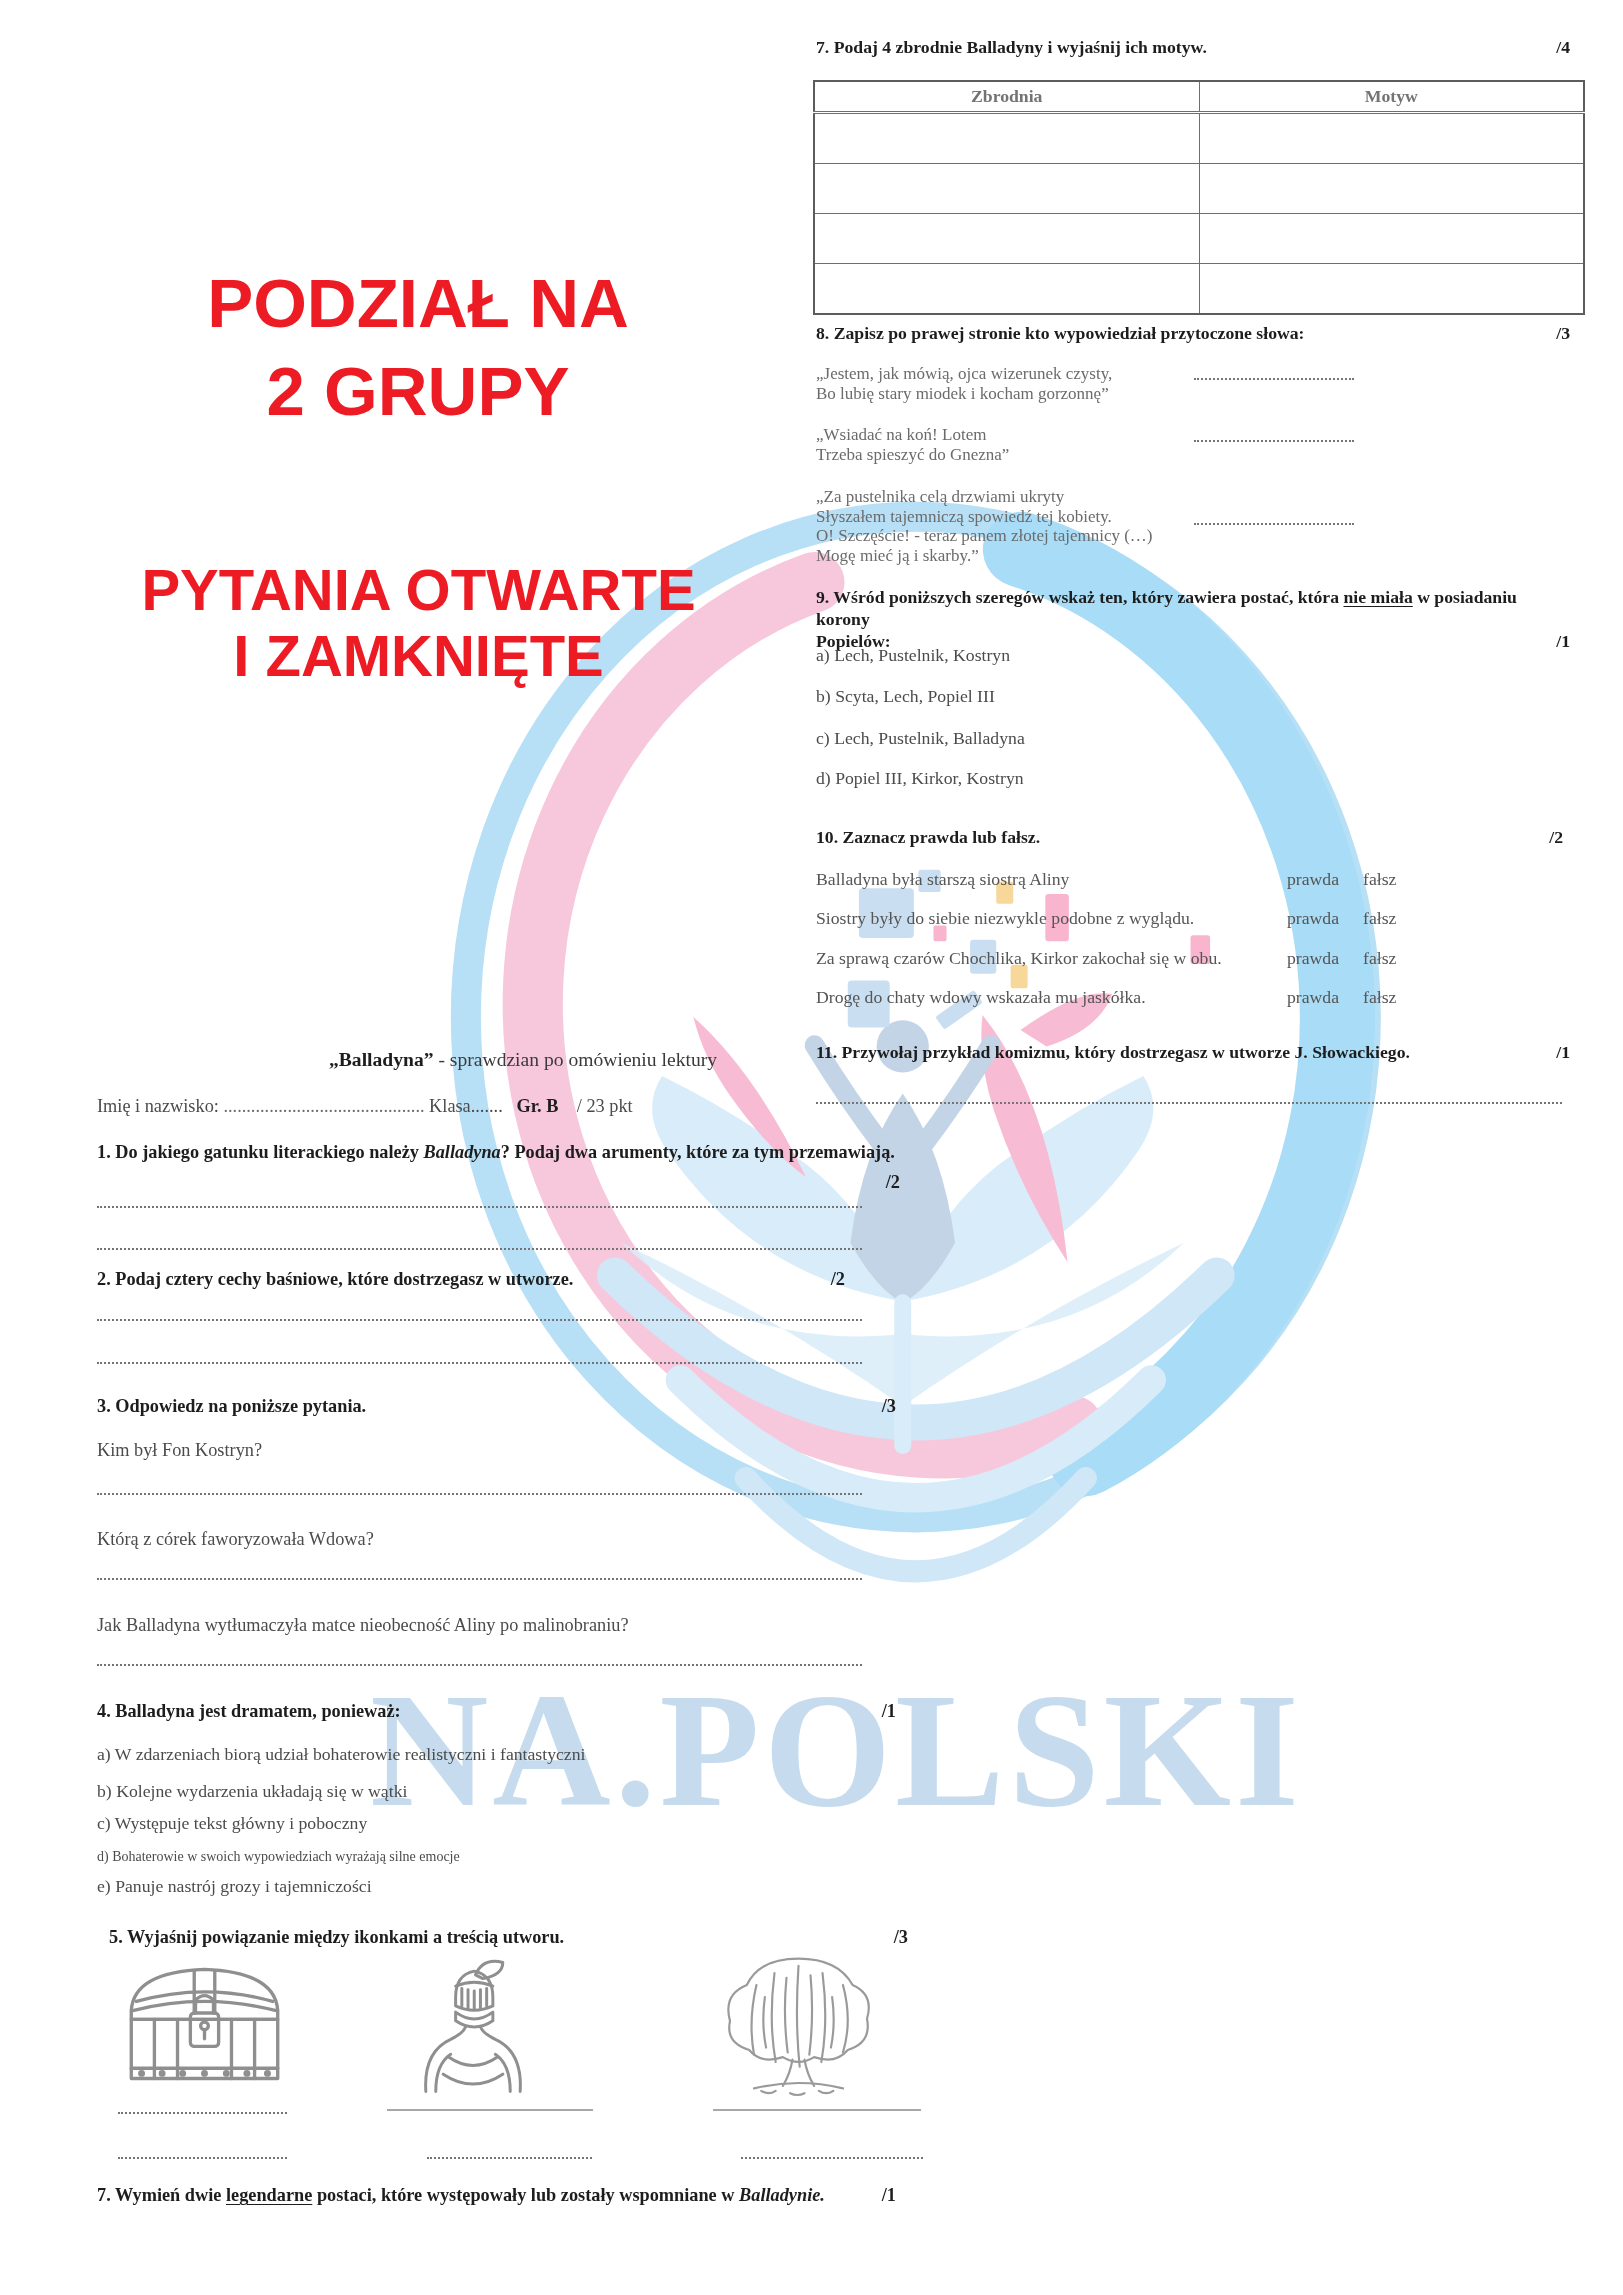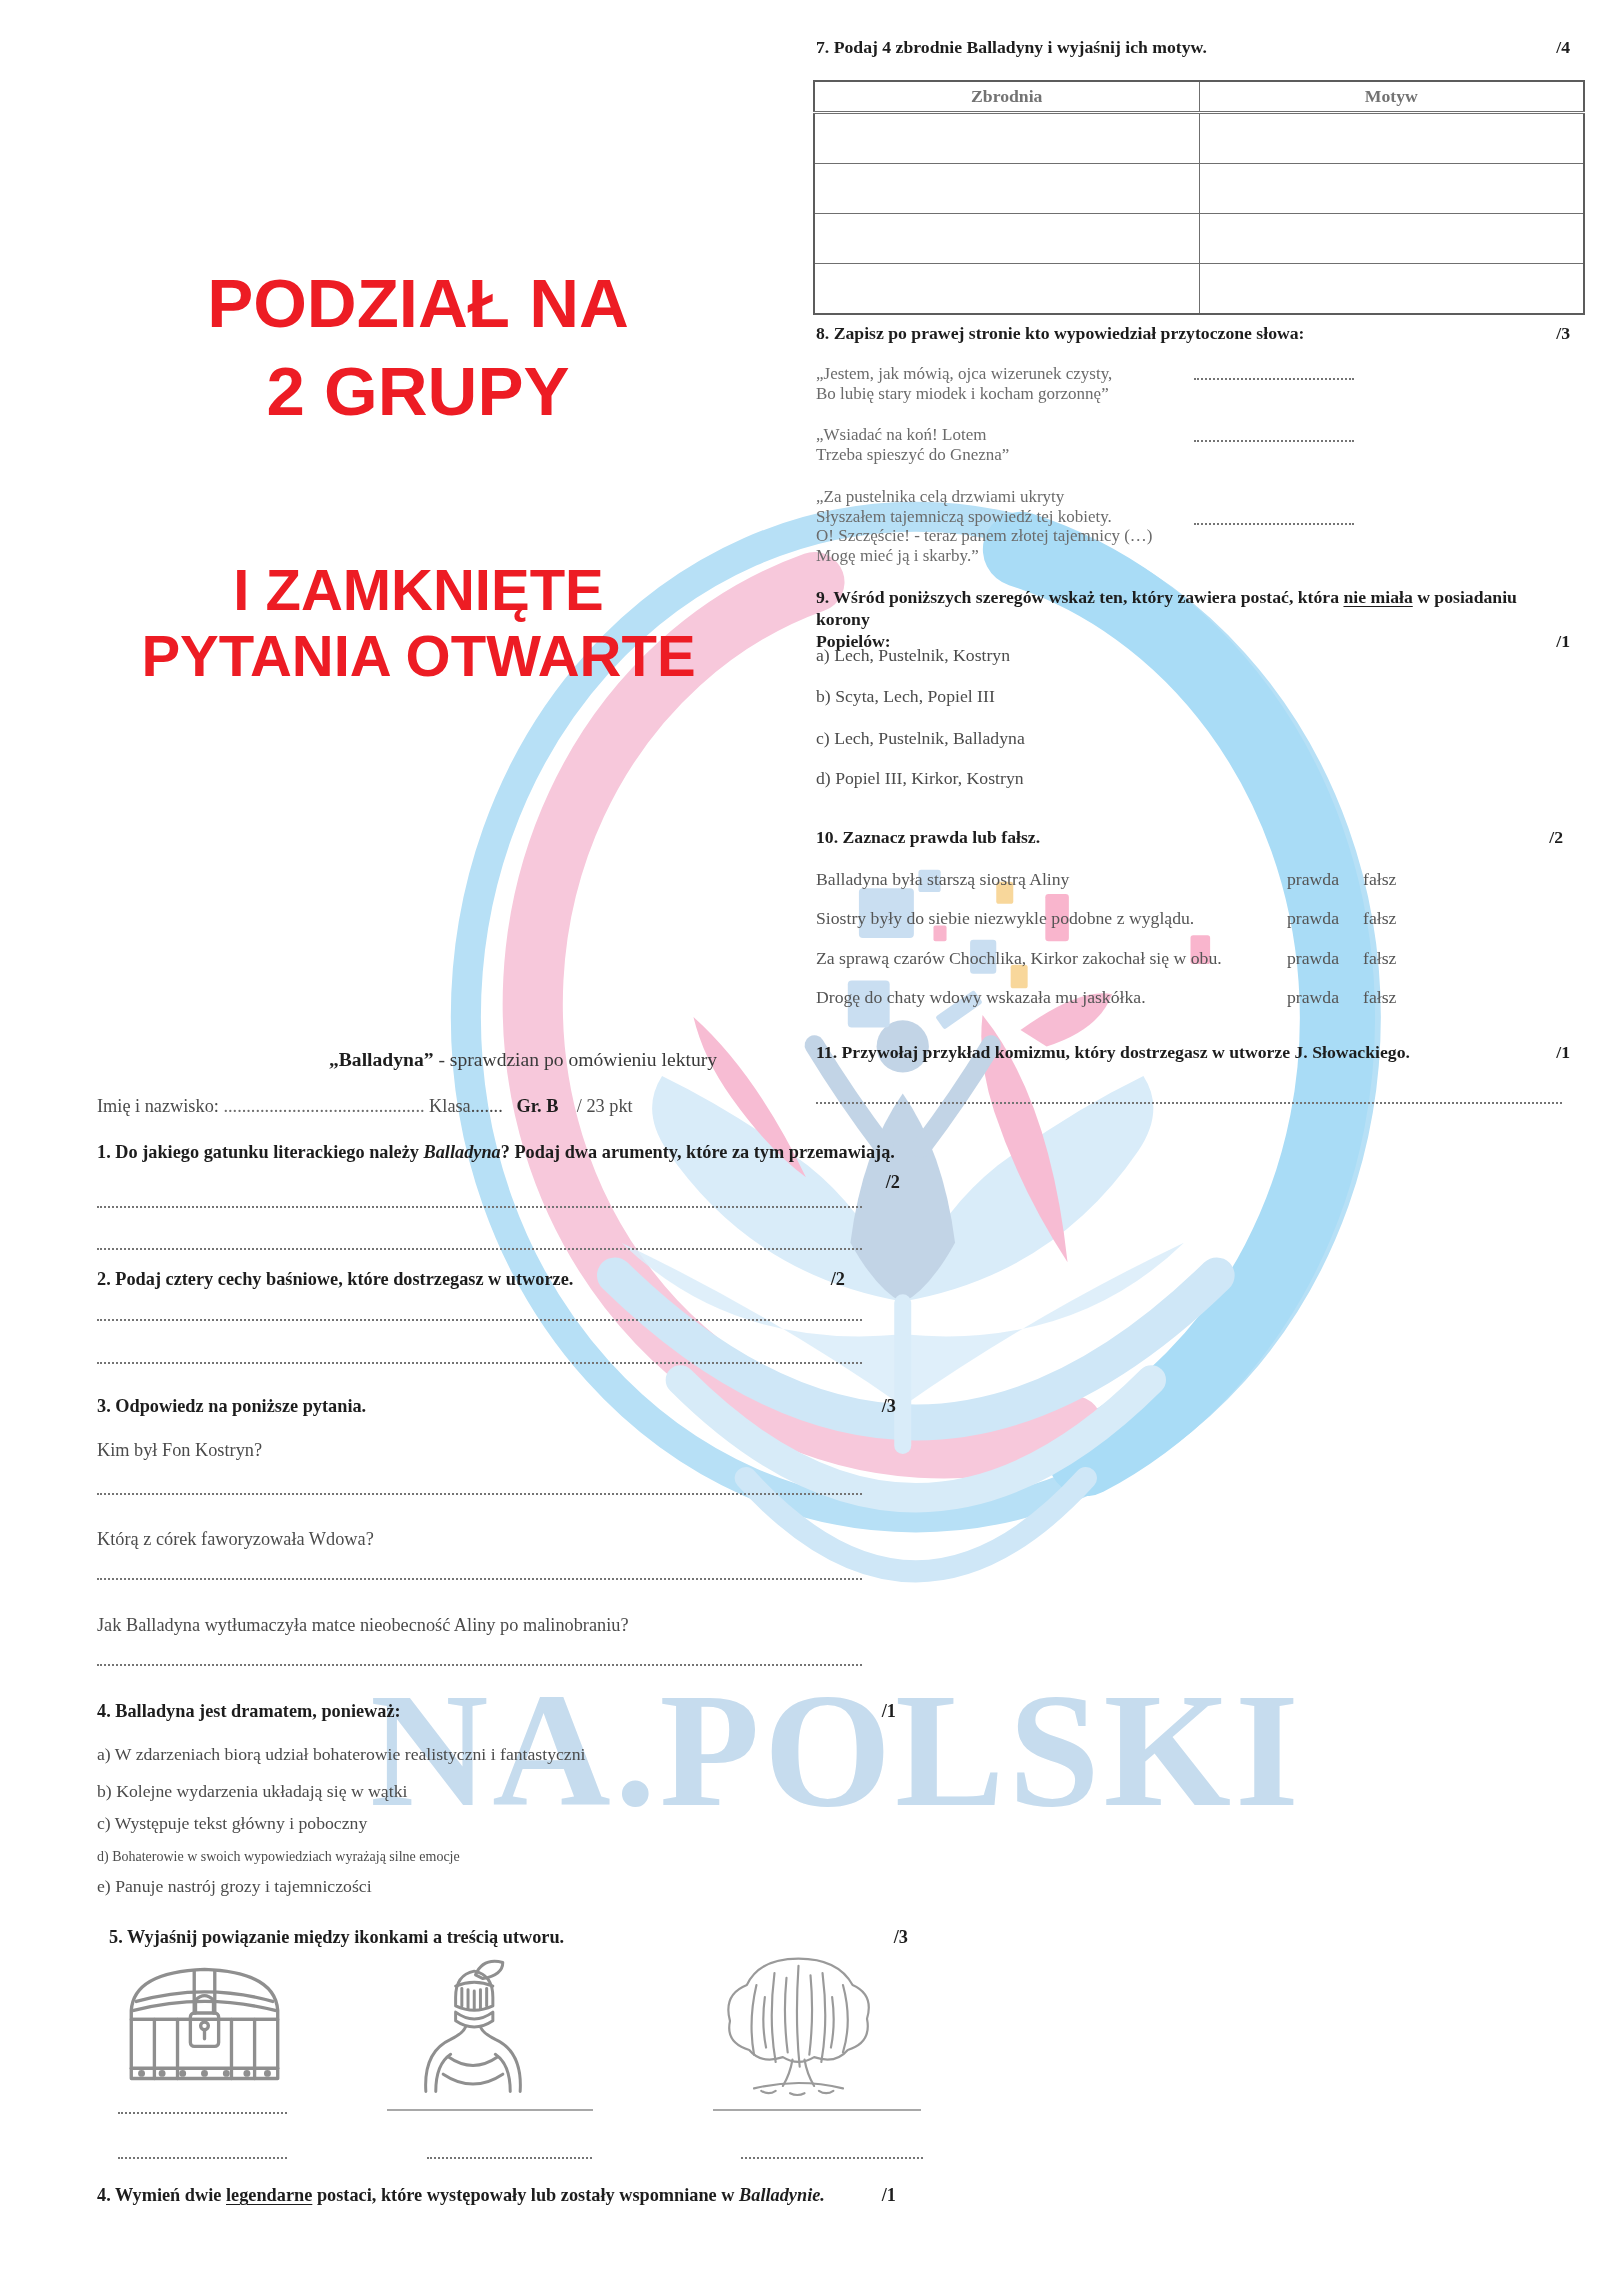--- a/index.html
+++ b/index.html
@@ -79,22 +79,22 @@
     <rect x="1820" y="1430" width="30" height="44" rx="4" fill="#f9b5cd"></rect>
   </svg>
 
   <div class="abs wmtext" style="left:370px;top:1656px;">NA.POLSKI</div>
 
   <div class="abs red z3" style="left:150px;top:260px;width:536px;font-size:69px;line-height:1.28;">
     <div>PODZIAŁ NA</div>
     <div>2 GRUPY</div>
   </div>
   <div class="abs red z3" style="left:137px;top:557px;width:563px;font-size:58px;line-height:1.14;">
+    <div>PYTANIA OTWARTE</div>
     <div>I ZAMKNIĘTE</div>
-    <div>PYTANIA OTWARTE</div>
   </div>
 
   <div class="abs rcol z2 hrow" style="left:816px;top:38px;width:754px;">
     <span class="b">7. Podaj 4 zbrodnie Balladyny i wyjaśnij ich motyw.</span>
     <span class="score">/4</span>
   </div>
 
   <table class="abs ztable z2" style="left:813px;top:80px;">
     <tbody>
       <tr class="hd">
@@ -305,18 +305,18 @@
 
   <div class="abs dot z2" style="left:118px;top:2112px;width:169px;"></div>
   <div class="abs sline z2" style="left:387px;top:2109px;width:206px;"></div>
   <div class="abs sline z2" style="left:713px;top:2109px;width:208px;"></div>
 
   <div class="abs dot z2" style="left:118px;top:2157px;width:169px;"></div>
   <div class="abs dot z2" style="left:427px;top:2157px;width:165px;"></div>
   <div class="abs dot z2" style="left:741px;top:2157px;width:182px;"></div>
 
   <div class="abs lcol z2 hrow" style="left:97px;top:2185px;width:799px;">
-    <span><span class="b">4. Wymień dwie </span><span class="b u">legendarne</span><span class="b"> postaci, które występowały lub zostały wspomniane w </span><span class="b it">Balladynie.</span></span>
+    <span><span class="b">7. Wymień dwie </span><span class="b u">legendarne</span><span class="b"> postaci, które występowały lub zostały wspomniane w </span><span class="b it">Balladynie.</span></span>
     <span class="score">/1</span>
   </div>
 
 </div>
 
 
 </body></html>

